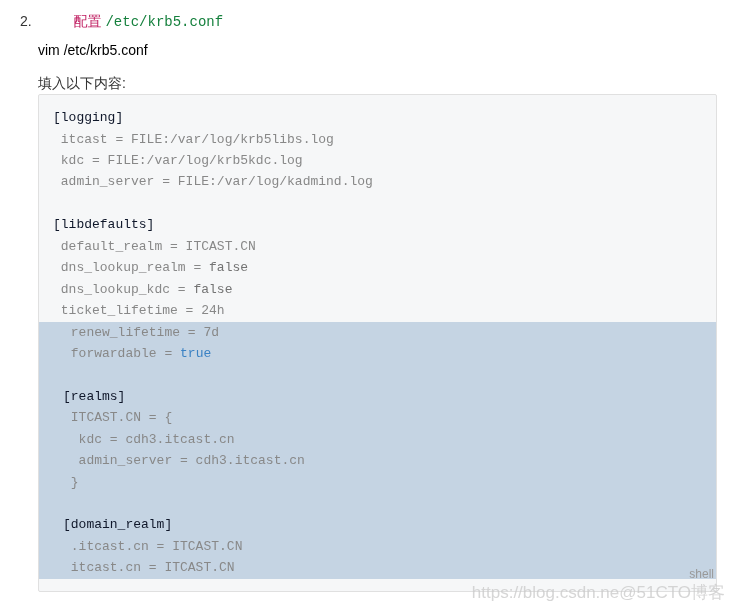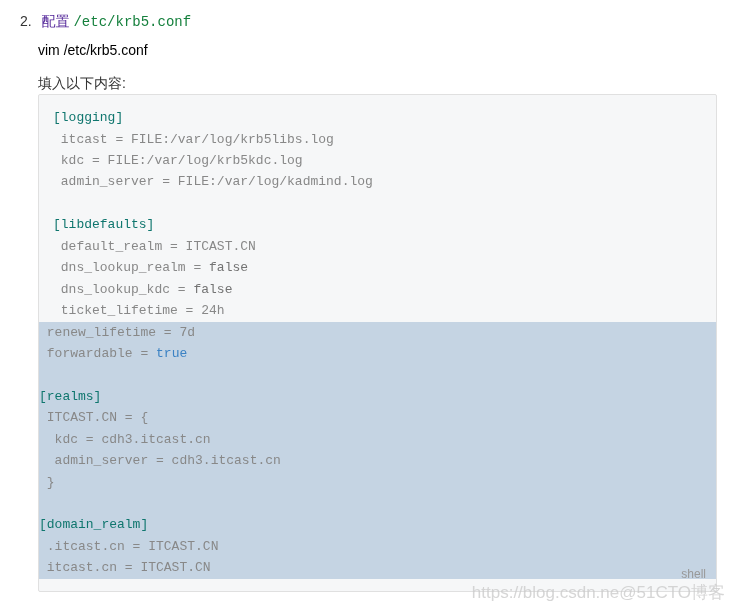--- a/index.html
+++ b/index.html
@@ -19,21 +19,22 @@
     .step-line {
       margin-bottom: 6px;
     }
     .step-num {
       display: inline-block;
       margin-right: 6px;
       color: #333;
     }
     .step-text {
       display: inline;
-      color: #4c1d95;
+      color: #be185d;
+      margin-left: 32px;
     }
     .inline-path {
       color: #15803d;
       font-family: Consolas, Monaco, "Courier New", monospace;
     }
     .cmd-line {
       color: #000000;
       font-family: Liberation Sans, sans-serif;
       margin-left: 18px;
       margin-bottom: 10px;
@@ -61,40 +62,40 @@
     .kw-false {
       color: #737373;
     }
     .kw-true {
       color: #3b82c4;
     }
     .highlight-area {
       background: #c5d4e3;
       display: block;
       margin: 0 -14px;
-      padding: 0 0;
+      padding: 0 24px;
     }
     .code-lang-tag {
       position: absolute;
-      right: 10px;
+      right: 2px;
       bottom: 6px;
       font-size: 12px;
       color: #999;
       font-family: -apple-system, sans-serif;
     }
     .watermark {
       position: absolute;
       right: 12px;
       bottom: 6px;
       color: #ccc;
       font-size: 17px;
       opacity: 0.8;
     }
     .code-section-header {
-      color: #0f766e;
+      color: #0f172a;
     }
   </style>
 </head>
 <body>
 
 <div class="step-line">
   <span class="step-num">2.</span>
   <span class="step-text">配置</span>
   <span class="inline-path">/etc/krb5.conf</span>
 </div>

